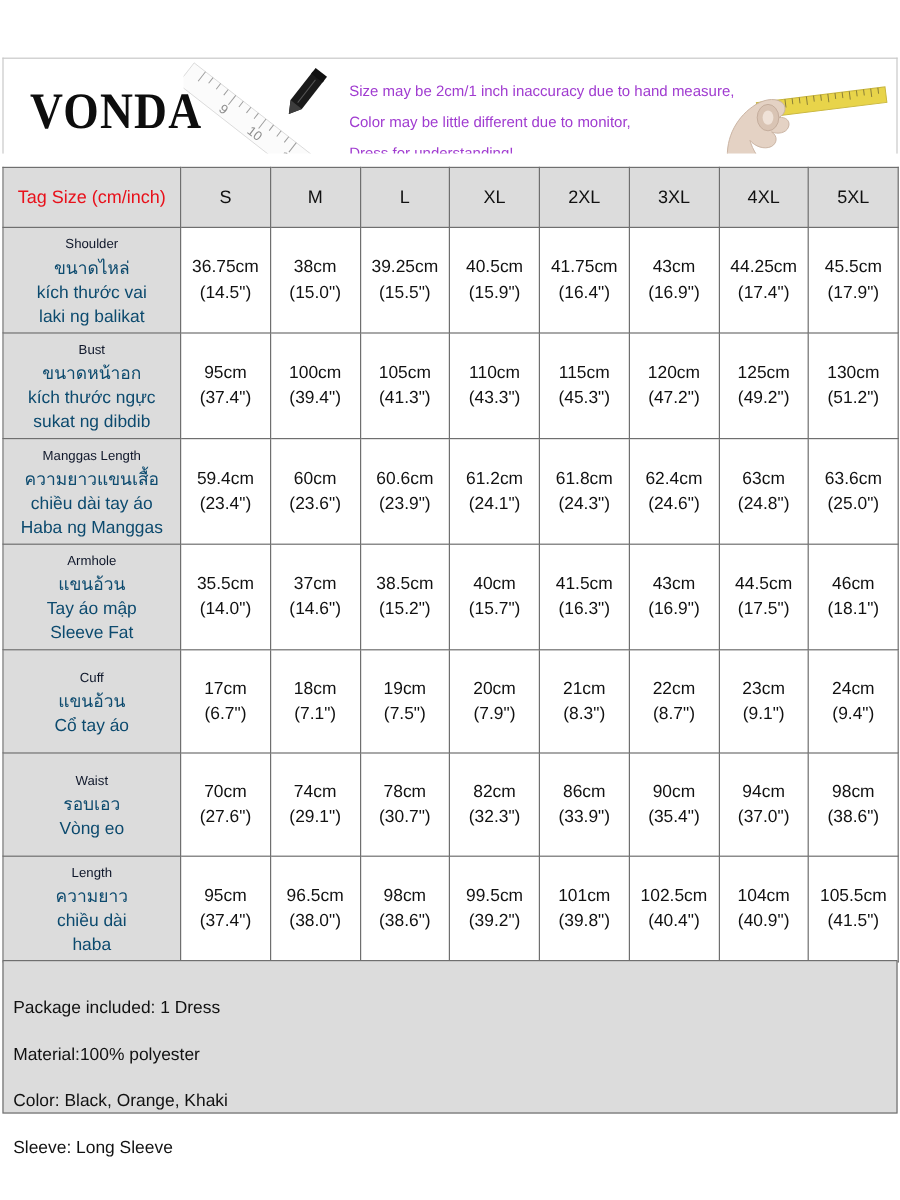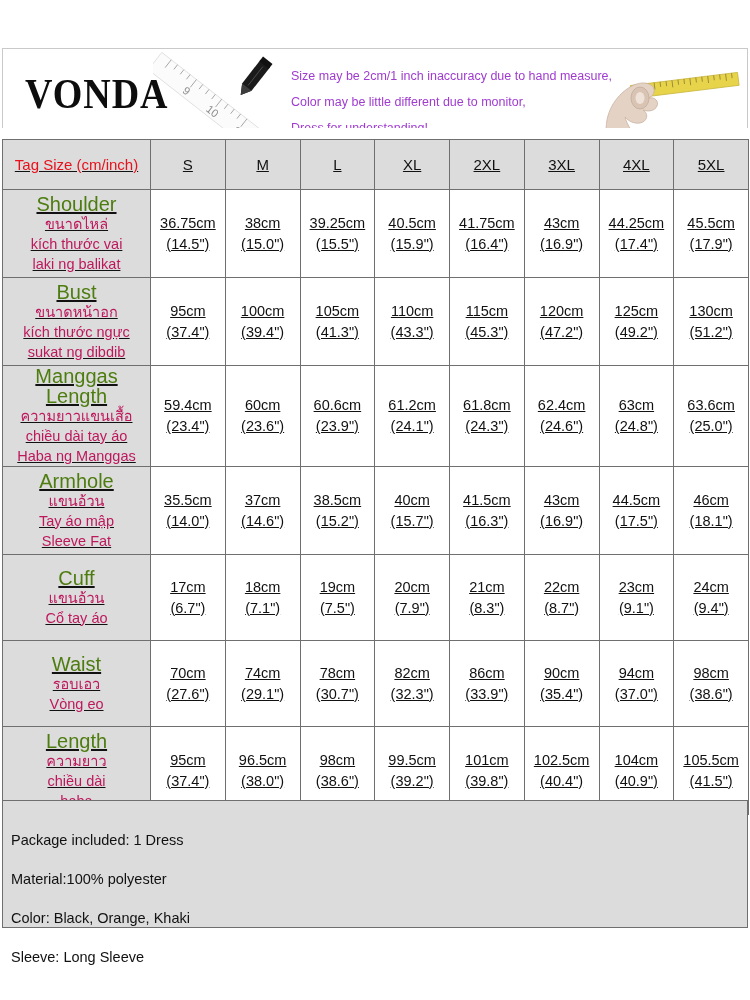--- a/index.html
+++ b/index.html
@@ -80,21 +80,20 @@
   }
 
   
   table.sizechart {
     position: absolute;
     left: 2px;
     top: 139px;
     width: 746px;
     border-collapse: collapse;
     table-layout: fixed;
-    text-decoration: underline;
   }
   table.sizechart td, table.sizechart th {
     border: 1px solid #6f6f6f;
     text-align: center;
     vertical-align: middle;
     padding: 0;
     box-sizing: border-box;
   }
 
   col.c-label { width: 148px; }
@@ -117,26 +116,26 @@
     font-size: 16px;
   }
 
   
   td.rowlabel {
     background: #dcdcdc;
     padding: 4px 3px;
     line-height: 20px;
   }
   td.rowlabel .lbl-en {
-    color: #4d7c0f;
-    font-size: 20px;
+    color: #0f172a;
+    font-size: 11px;
     display: block;
   }
   td.rowlabel .lbl-x {
-    color: #be185d;
+    color: #0c4a6e;
     font-size: 14.5px;
     display: block;
   }
 
   
   td.val {
     background: #ffffff;
     line-height: 21px;
     font-size: 14.5px;
     color: #111111;

